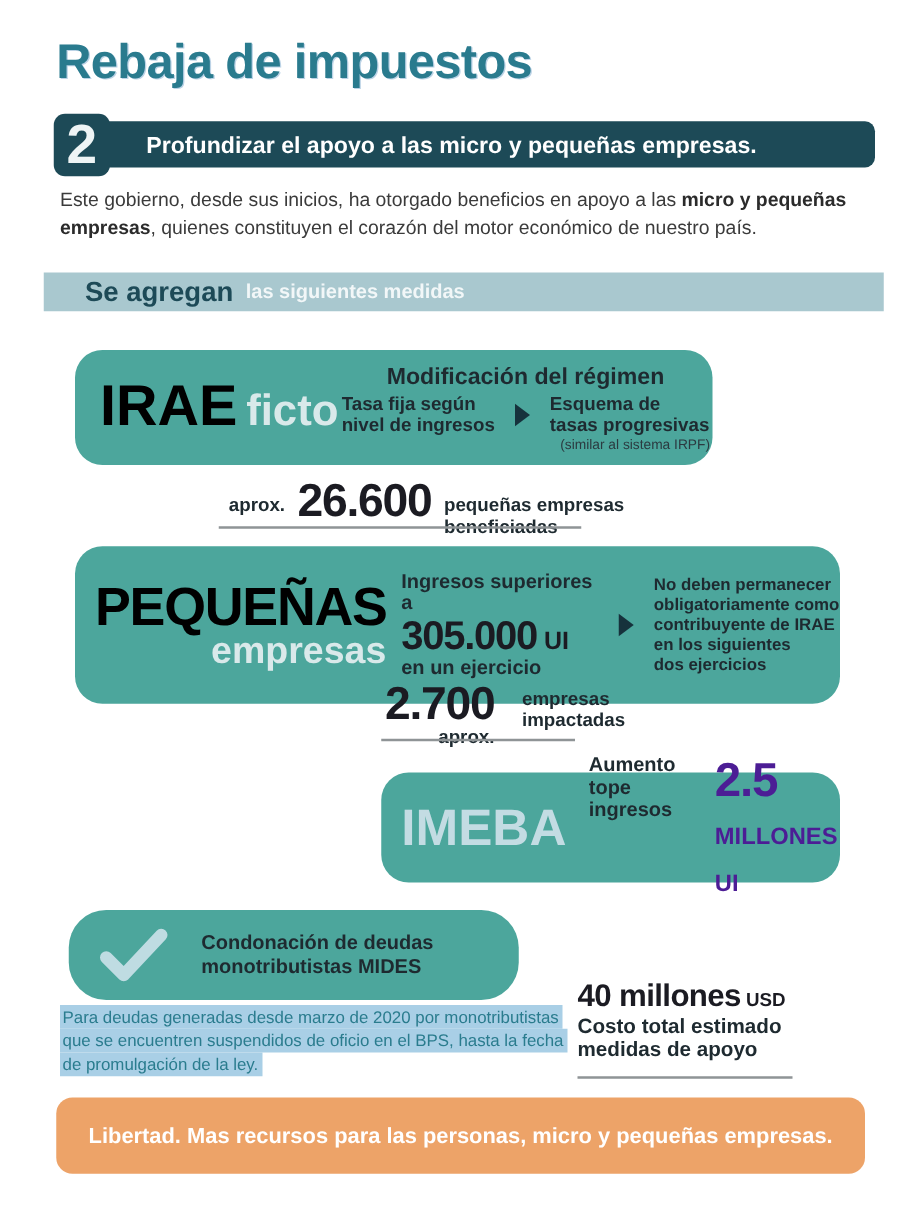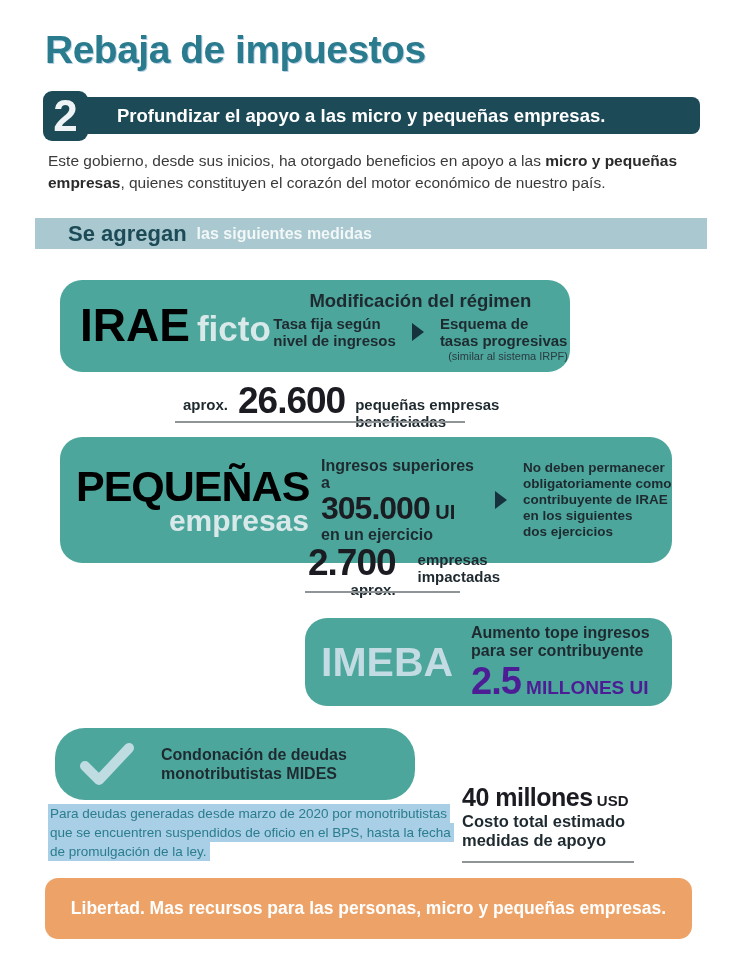--- a/index.html
+++ b/index.html
@@ -71,21 +71,21 @@
   .peq-name .n1{font-size:43px;letter-spacing:-1px;}
   .peq-name .n2{font-size:30px;line-height:0.9;text-align:right;margin-right:12px;}
   .peq-mid{display:flex;flex-direction:column;width:175px;}
   .peq-mid .l1,.peq-mid .l3{font-size:16px;font-weight:700;line-height:1.1;}
   .peq-mid .l2{font-size:32px;font-weight:800;color:#1b1b22;line-height:1.05;letter-spacing:-1px;}
   .peq-mid .l2 .unit{font-size:20px;font-weight:700;letter-spacing:0;}
   .peq-right{font-size:13.5px;font-weight:700;line-height:1.2;width:165px;}
   
   .imeba{left:305px;top:618px;width:367px;height:88px;}
   .imeba-name{font-size:41px;padding-left:16px;flex:0 0 150px;color:#c3dce3;font-weight:700;}
-  .imeba-content{display:flex;flex-direction:column;}
+  .imeba-content{display:flex;}
   .imeba-content .l{font-size:16px;font-weight:700;line-height:1.12;}
   .imeba-content .v{font-size:38px;font-weight:800;color:#4c1d95;line-height:1;margin-top:2px;letter-spacing:-1px;}
   .imeba-content .v .unit{font-size:19px;font-weight:700;letter-spacing:0;}
   
   .check{left:55px;top:728px;width:360px;height:72px;border-radius:30px;}
   .checkmark{margin-left:24px;}
   .check-text{font-size:16px;font-weight:700;line-height:1.2;margin-left:26px;}
   
   .footnote{left:48px;top:804px;line-height:17px;}
   .footnote span{
@@ -187,21 +187,20 @@
       <div>empresas</div>
       <div>impactadas</div>
     </span>
   </div>
   <div class="abs rule rule2"></div>
 
   <div class="abs tealbox imeba">
     <span class="imeba-name">IMEBA</span>
     <div class="imeba-content">
       <span class="l ink">Aumento tope ingresos</span>
-      <span class="l ink">para ser contribuyente</span>
       <span class="v"><span>2.5</span><span class="unit"> MILLONES UI</span></span>
     </div>
   </div>
 
   <div class="abs tealbox check">
     <svg class="checkmark" width="56" height="44" viewBox="0 0 56 44">
       <path d="M6 24 L20 38 L50 6" stroke="#bfdce2" stroke-width="10" fill="none" stroke-linecap="round" stroke-linejoin="round"></path>
     </svg>
     <div class="check-text ink">
       <div>Condonación de deudas</div>

